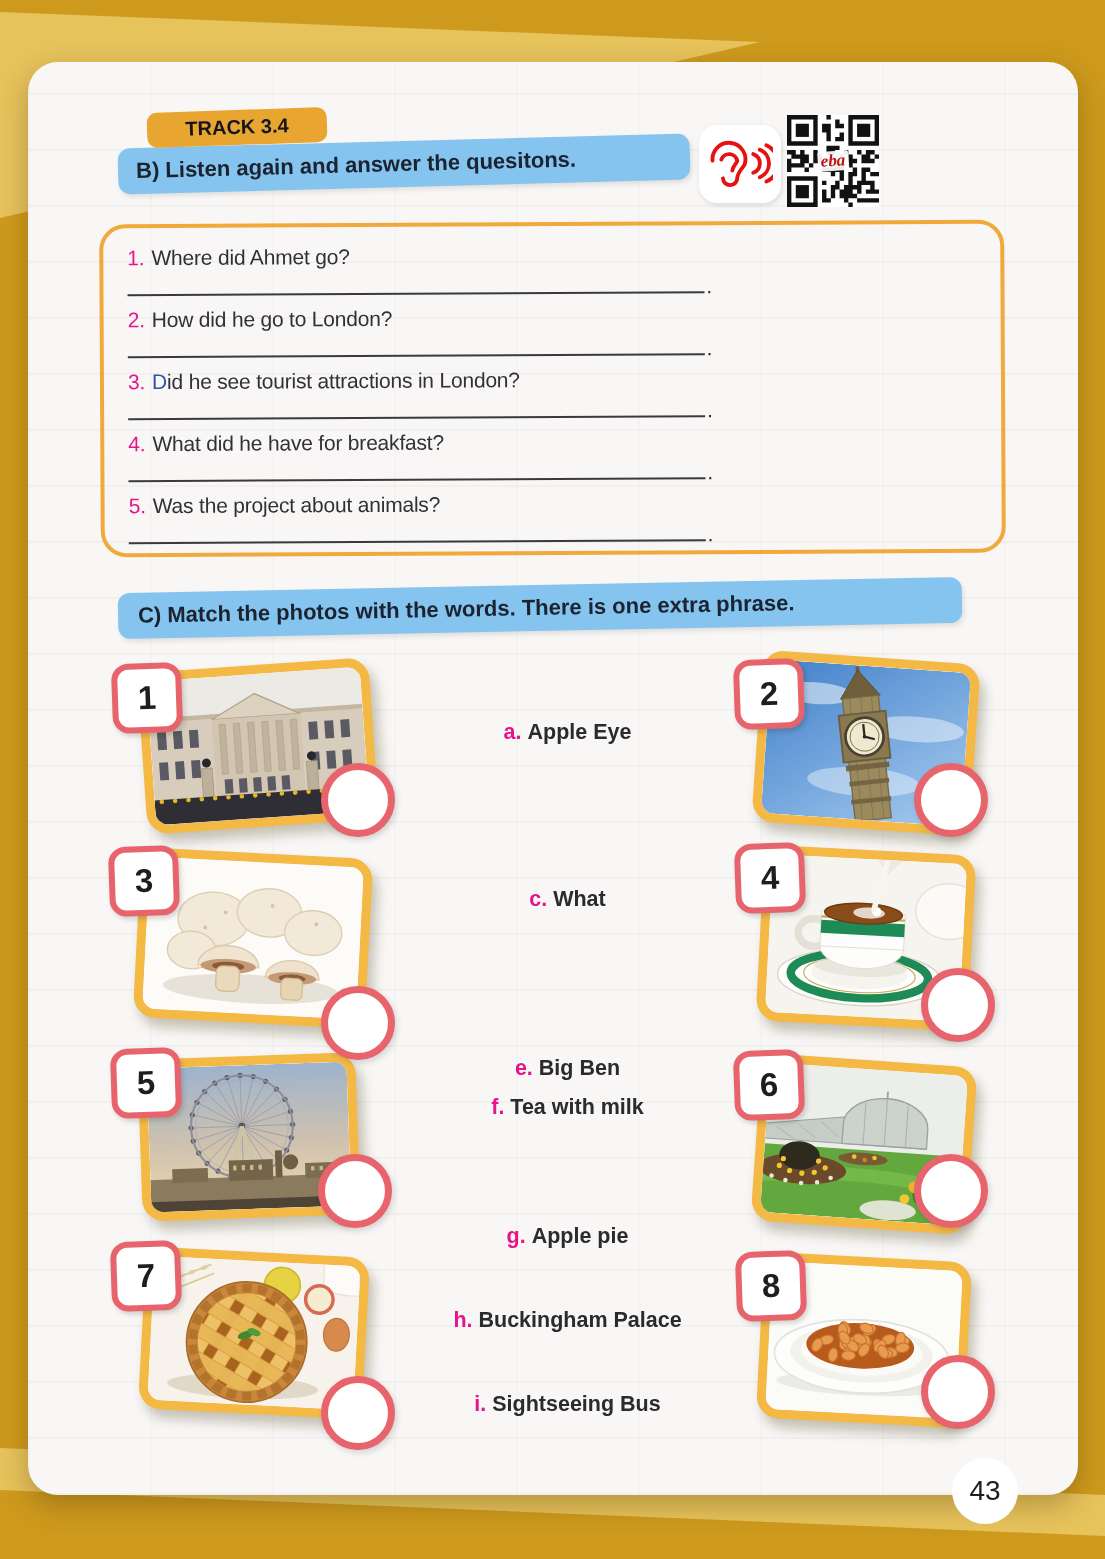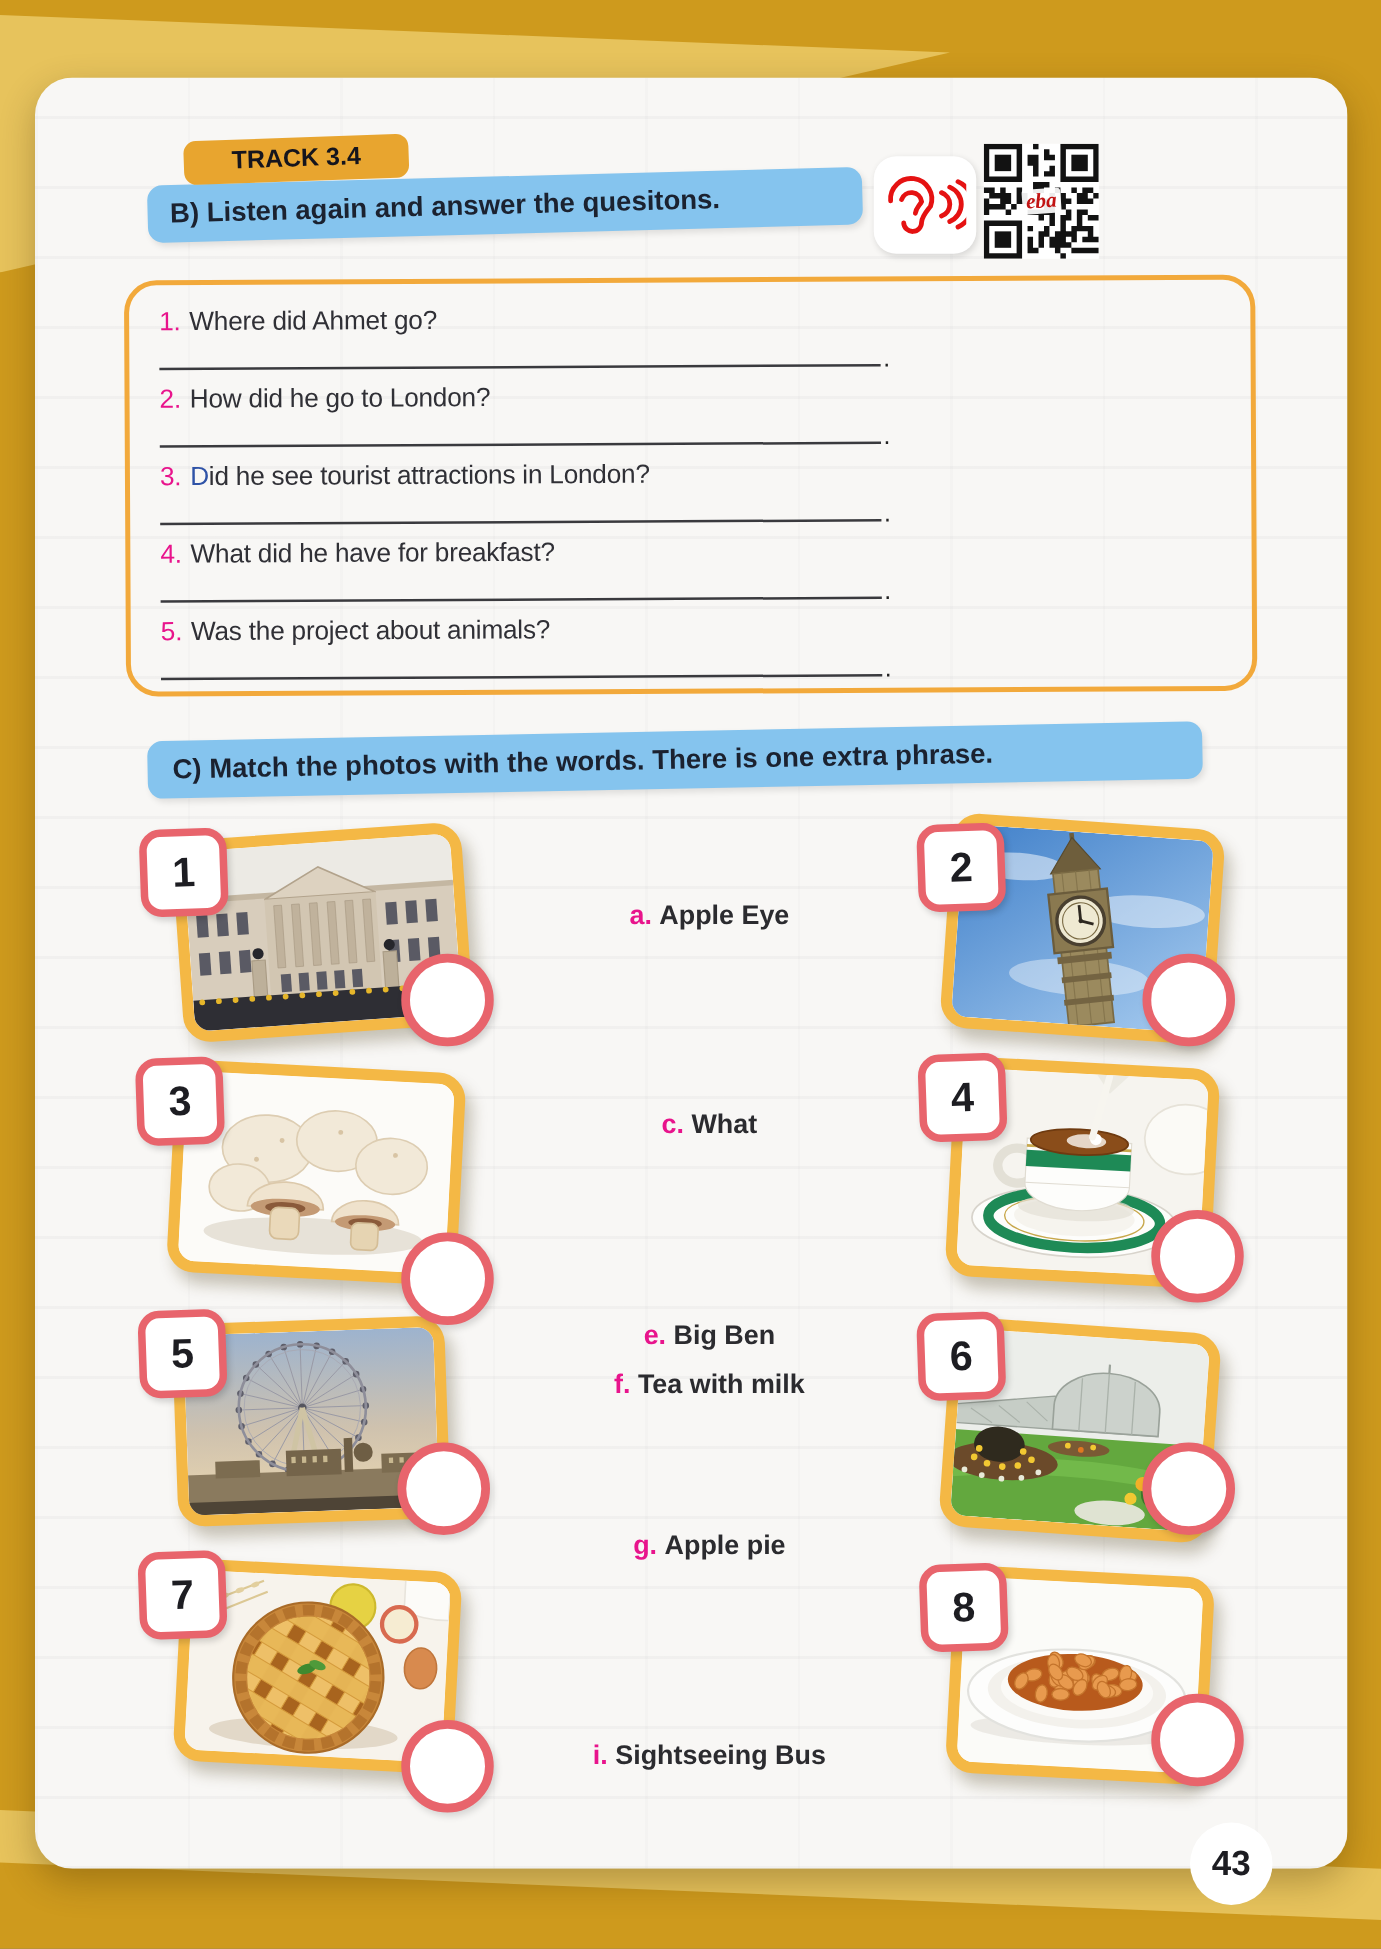--- a/index.html
+++ b/index.html
@@ -80,21 +80,21 @@
   .b5{left:111px;top:1048px}.b6{left:734px;top:1050px}.b7{left:111px;top:1241px}.b8{left:736px;top:1251px}
 
   .acircle{position:absolute;z-index:6;width:60px;height:60px;background:#fff;
     border:7px solid #E8646C;border-radius:50%;box-shadow:2px 3px 6px rgba(0,0,0,.14);}
   .a1{left:321px;top:763px}.a2{left:914px;top:763px}.a3{left:321px;top:986px}.a4{left:921px;top:968px}
   .a5{left:318px;top:1154px}.a6{left:914px;top:1154px}.a7{left:321px;top:1376px}.a8{left:921px;top:1355px}
 
   
   .pagenum{position:absolute;left:952px;top:1458px;width:66px;height:66px;z-index:10;
     background:#fff;border-radius:50%;display:flex;align-items:center;justify-content:center;
-    font-weight:bold;font-size:28px;color:#1d1d22;}
+    font-weight:normal;font-size:28px;color:#1d1d22;}
 </style>
 </head>
 <body>
 
 <div class="page">
   <div class="wedge-top"></div>
   <div class="band-bottom"></div>
   <div class="content"></div>
 
   <div class="track-badge">
@@ -157,20 +157,21 @@
 
   <div class="banner banner-c">
       <span>C) Match the photos with the words. There is one extra phrase.</span>
     </div>
 
   <div class="word w1"><span class="letter">a.</span><span>Apple Eye</span></div>
   <div class="word w3"><span class="letter">c.</span><span>What</span></div>
   <div class="word w5"><span class="letter">e.</span><span>Big Ben</span></div>
   <div class="word w6"><span class="letter">f.</span><span>Tea with milk</span></div>
   <div class="word w7"><span class="letter">g.</span><span>Apple pie</span></div>
+  <div class="word w8"><span class="letter">h.</span><span>Buckingham Palace</span></div>
   <div class="word w9"><span class="letter">i.</span><span>Sightseeing Bus</span></div>
 
   <div class="card c1">
     <svg viewBox="0 0 240 170" preserveAspectRatio="xMidYMid slice">
       <rect width="240" height="170" fill="#eceae4"></rect>
       <rect y="50" width="240" height="120" fill="#d8cdbc"></rect>
       <rect y="46" width="240" height="5" fill="#c4b7a2"></rect>
       <polygon points="70,52 170,52 120,26" fill="#ddd2c0" stroke="#b2a38c" stroke-width="1.5"></polygon>
       <rect x="70" y="52" width="100" height="118" fill="#d2c6b2"></rect>
       <g fill="#c0b29c" stroke="#a99b84" stroke-width="0.6">

